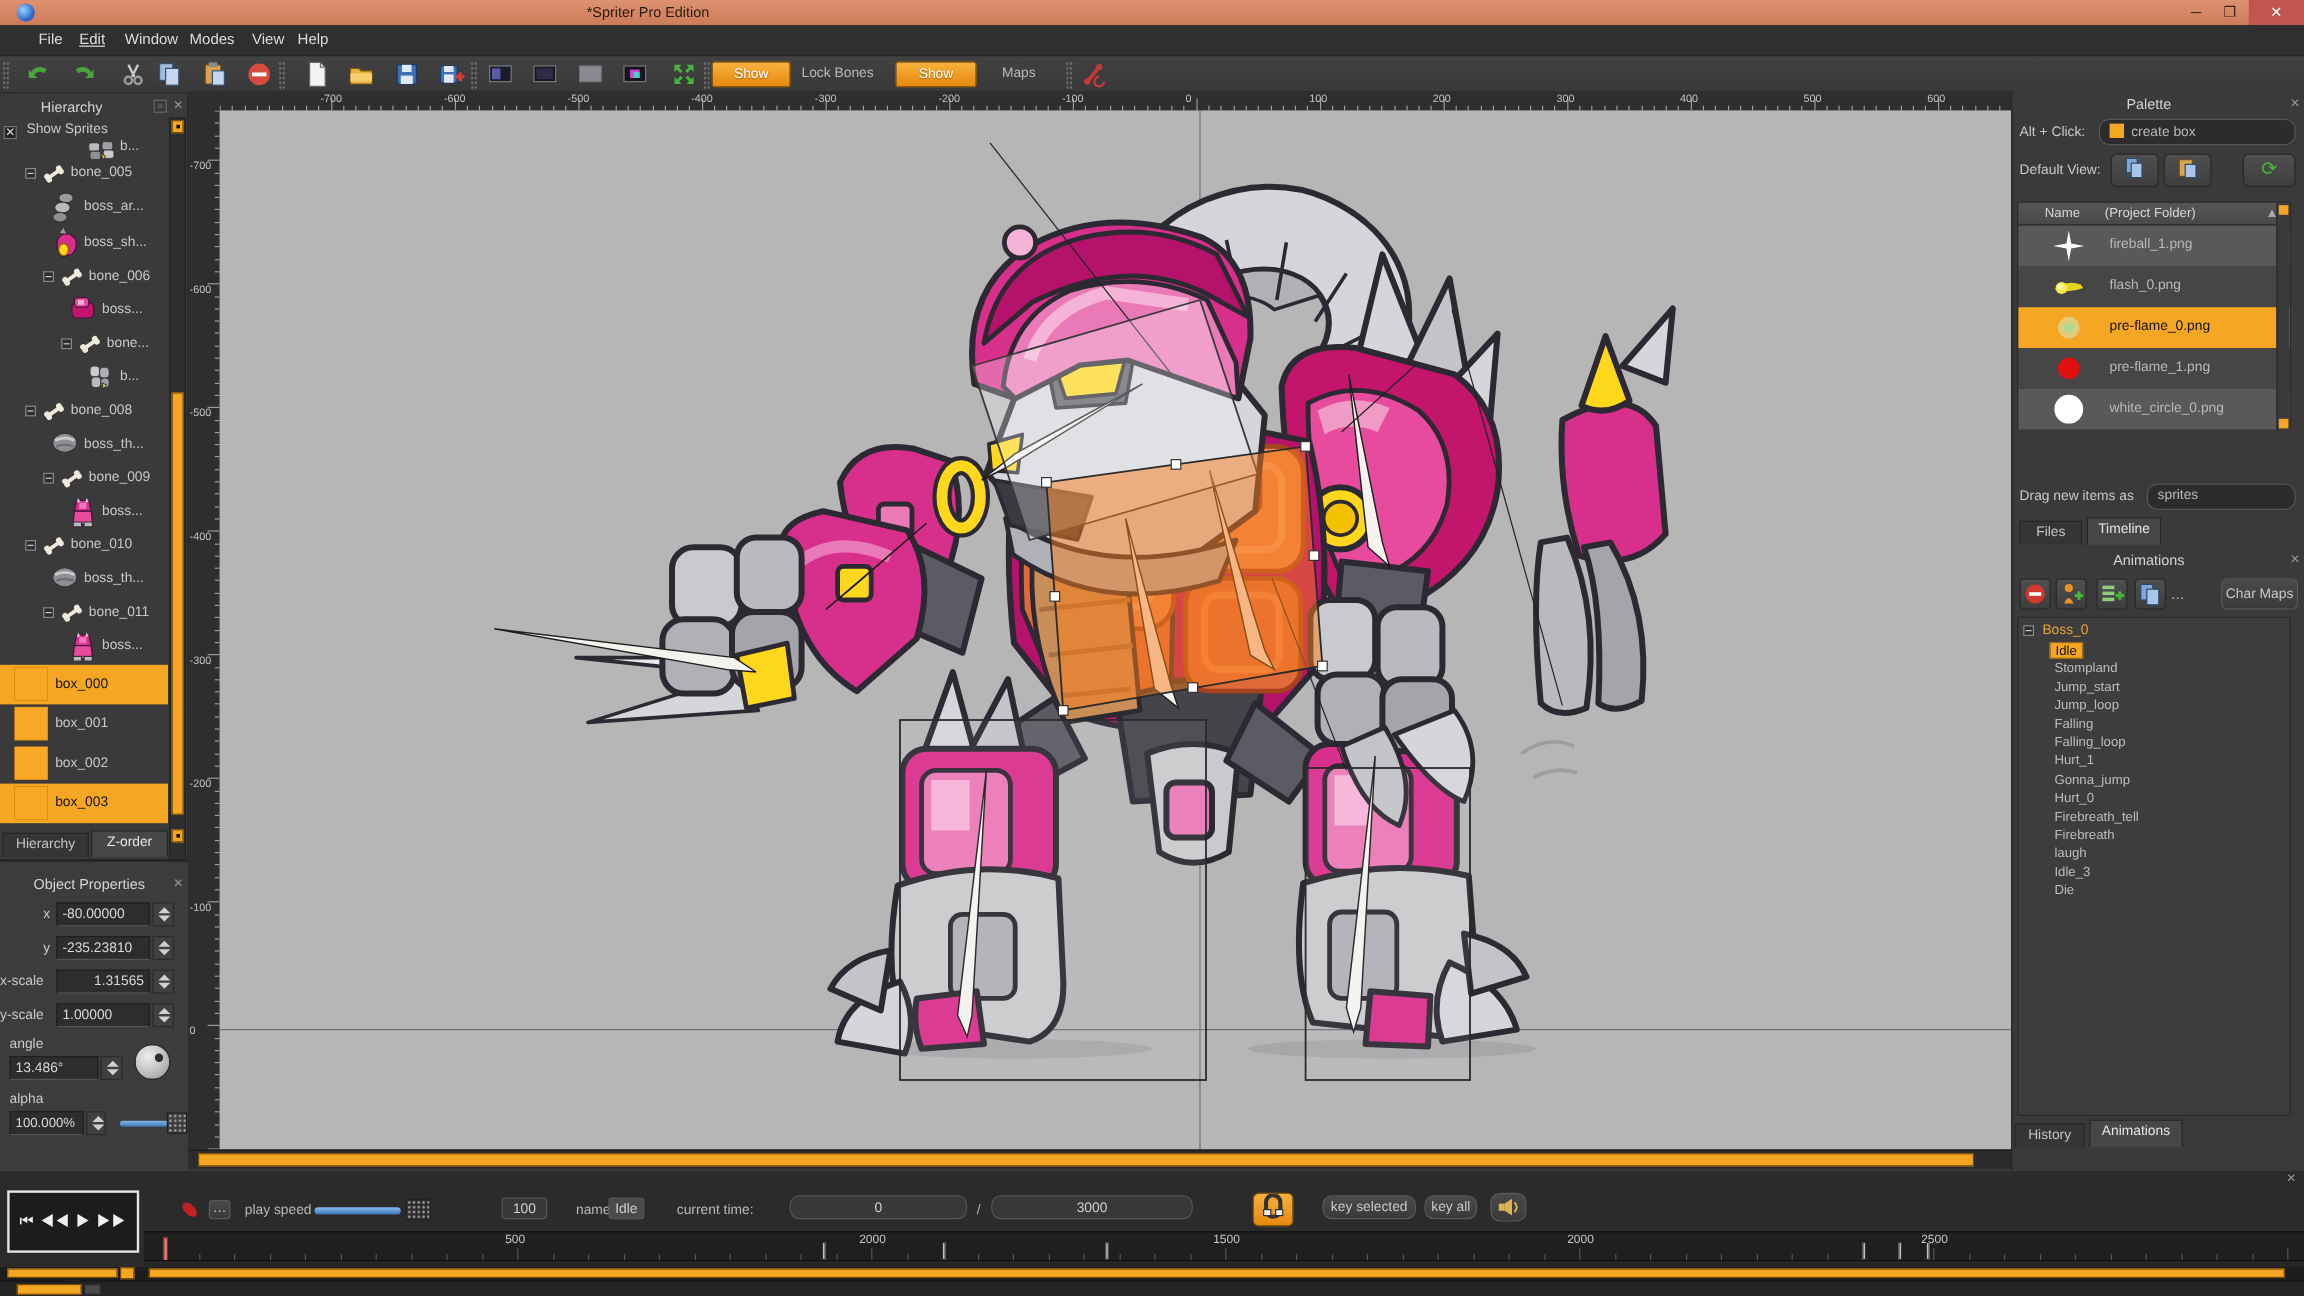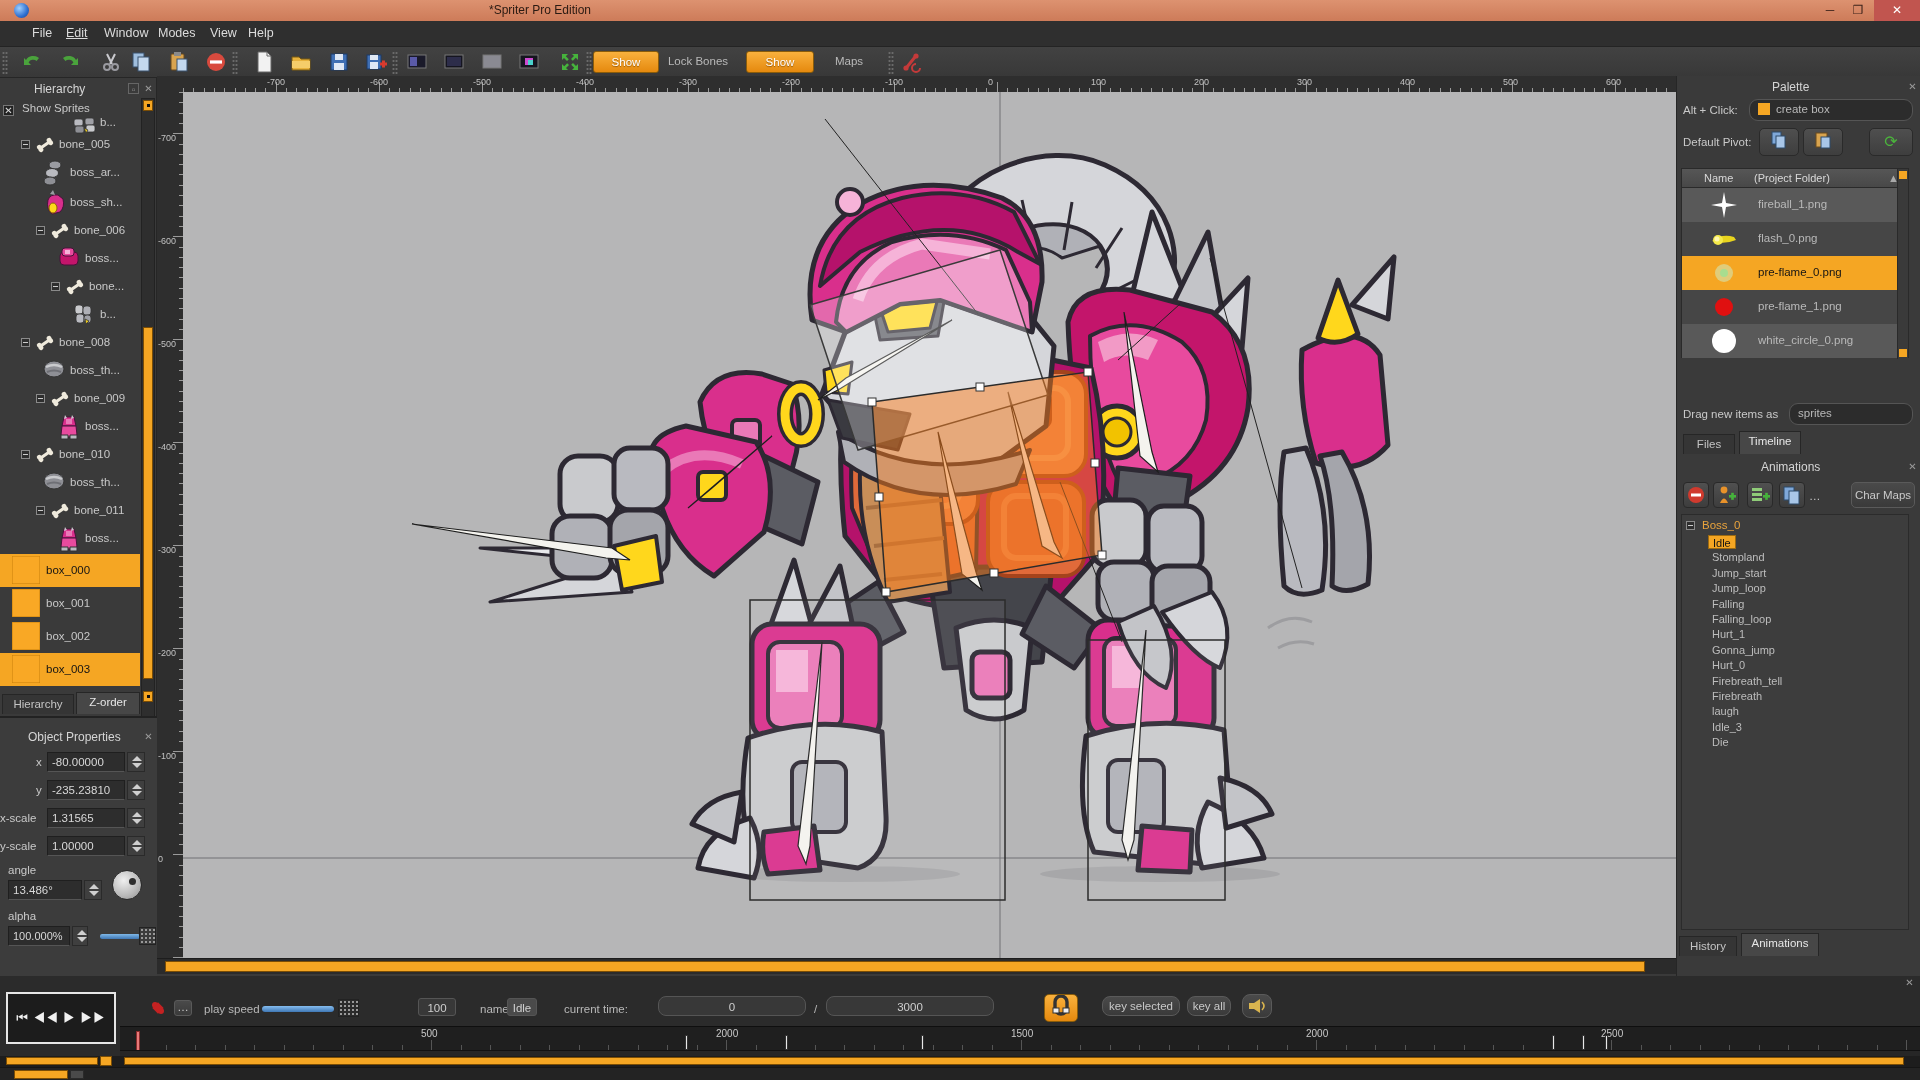--- a/index.html
+++ b/index.html
@@ -430,21 +430,21 @@
     <div class="panel-title" style="left:28px;top:12px;">Object Properties</div>
     <div class="close-x" style="left:143px;top:13px;">✕</div>
     <div id="op-rows">
         <div class="op-label" style="left:36px;top:38px">x</div>
         <div class="field" style="left:47px;top:34px;width:78px;height:20px;">-80.00000</div>
         <div class="spinner" style="left:127px;top:34px;height:20px;"></div>
         <div class="op-label" style="left:36px;top:66px">y</div>
         <div class="field" style="left:47px;top:62px;width:78px;height:20px;">-235.23810</div>
         <div class="spinner" style="left:127px;top:62px;height:20px;"></div>
         <div class="op-label" style="left:0px;top:94px">x-scale</div>
-        <div class="field" style="left:47px;top:90px;width:78px;height:20px;">1.31565</div>
+        <div class="field" style="left:47px;top:90px;width:78px;height:20px;text-align:right;">1.31565</div>
         <div class="spinner" style="left:127px;top:90px;height:20px;"></div>
         <div class="op-label" style="left:0px;top:122px">y-scale</div>
         <div class="field" style="left:47px;top:118px;width:78px;height:20px;">1.00000</div>
         <div class="spinner" style="left:127px;top:118px;height:20px;"></div>
       </div>
     <div class="op-label" style="left:8px;top:146px;">angle</div>
     <div class="field" style="left:8px;top:162px;width:74px;height:20px;">13.486°</div>
     <div class="spinner" style="left:84px;top:162px;height:20px;"></div>
     <div id="dial" style="left:112px;top:152px;width:30px;height:30px;"></div>
     <div class="op-label" style="left:8px;top:192px;">alpha</div>
@@ -844,21 +844,21 @@
   <div id="canvas-scroll-handle"></div>
 </div>
 
 <div id="right-dock">
   <div class="panel-title" style="left:95px;top:4px;">Palette</div>
   <div class="close-x" style="left:230px;top:5px;">✕</div>
   <div class="op-label" style="left:6px;top:28px;">Alt + Click:</div>
   <div class="rfield" style="left:72px;top:23px;width:164px;height:22px;">
     <span style="display:inline-block;width:12px;height:12px;background:#f5a623;vertical-align:-2px;margin-right:6px;"></span><span>create box</span>
   </div>
-  <div class="op-label" style="left:6px;top:60px;">Default Pivot:</div>
+  <div class="op-label" style="left:6px;top:60px;">Default View:</div>
   <div class="pivot-btn" style="left:82px;top:52px;"><svg width="22" height="22" viewBox="0 0 22 22">
         <rect x="4" y="3" width="9" height="12" fill="#7fa8d9" stroke="#2d4a6b"></rect>
         <rect x="8" y="7" width="9" height="12" fill="#a8c6e8" stroke="#2d4a6b"></rect>
       </svg></div>
   <div class="pivot-btn" style="left:126px;top:52px;"><svg width="22" height="22" viewBox="0 0 22 22">
         <rect x="4" y="4" width="11" height="14" fill="#d9a44f" stroke="#6b4a1d"></rect>
         <rect x="9" y="8" width="9" height="11" fill="#a8c6e8" stroke="#2d4a6b"></rect>
       </svg></div>
   <div class="pivot-btn" style="left:192px;top:52px;width:44px;"><span style="color:#4bb43c;font-size:16px;line-height:26px;">⟳</span></div>
   <div id="pal-list">

